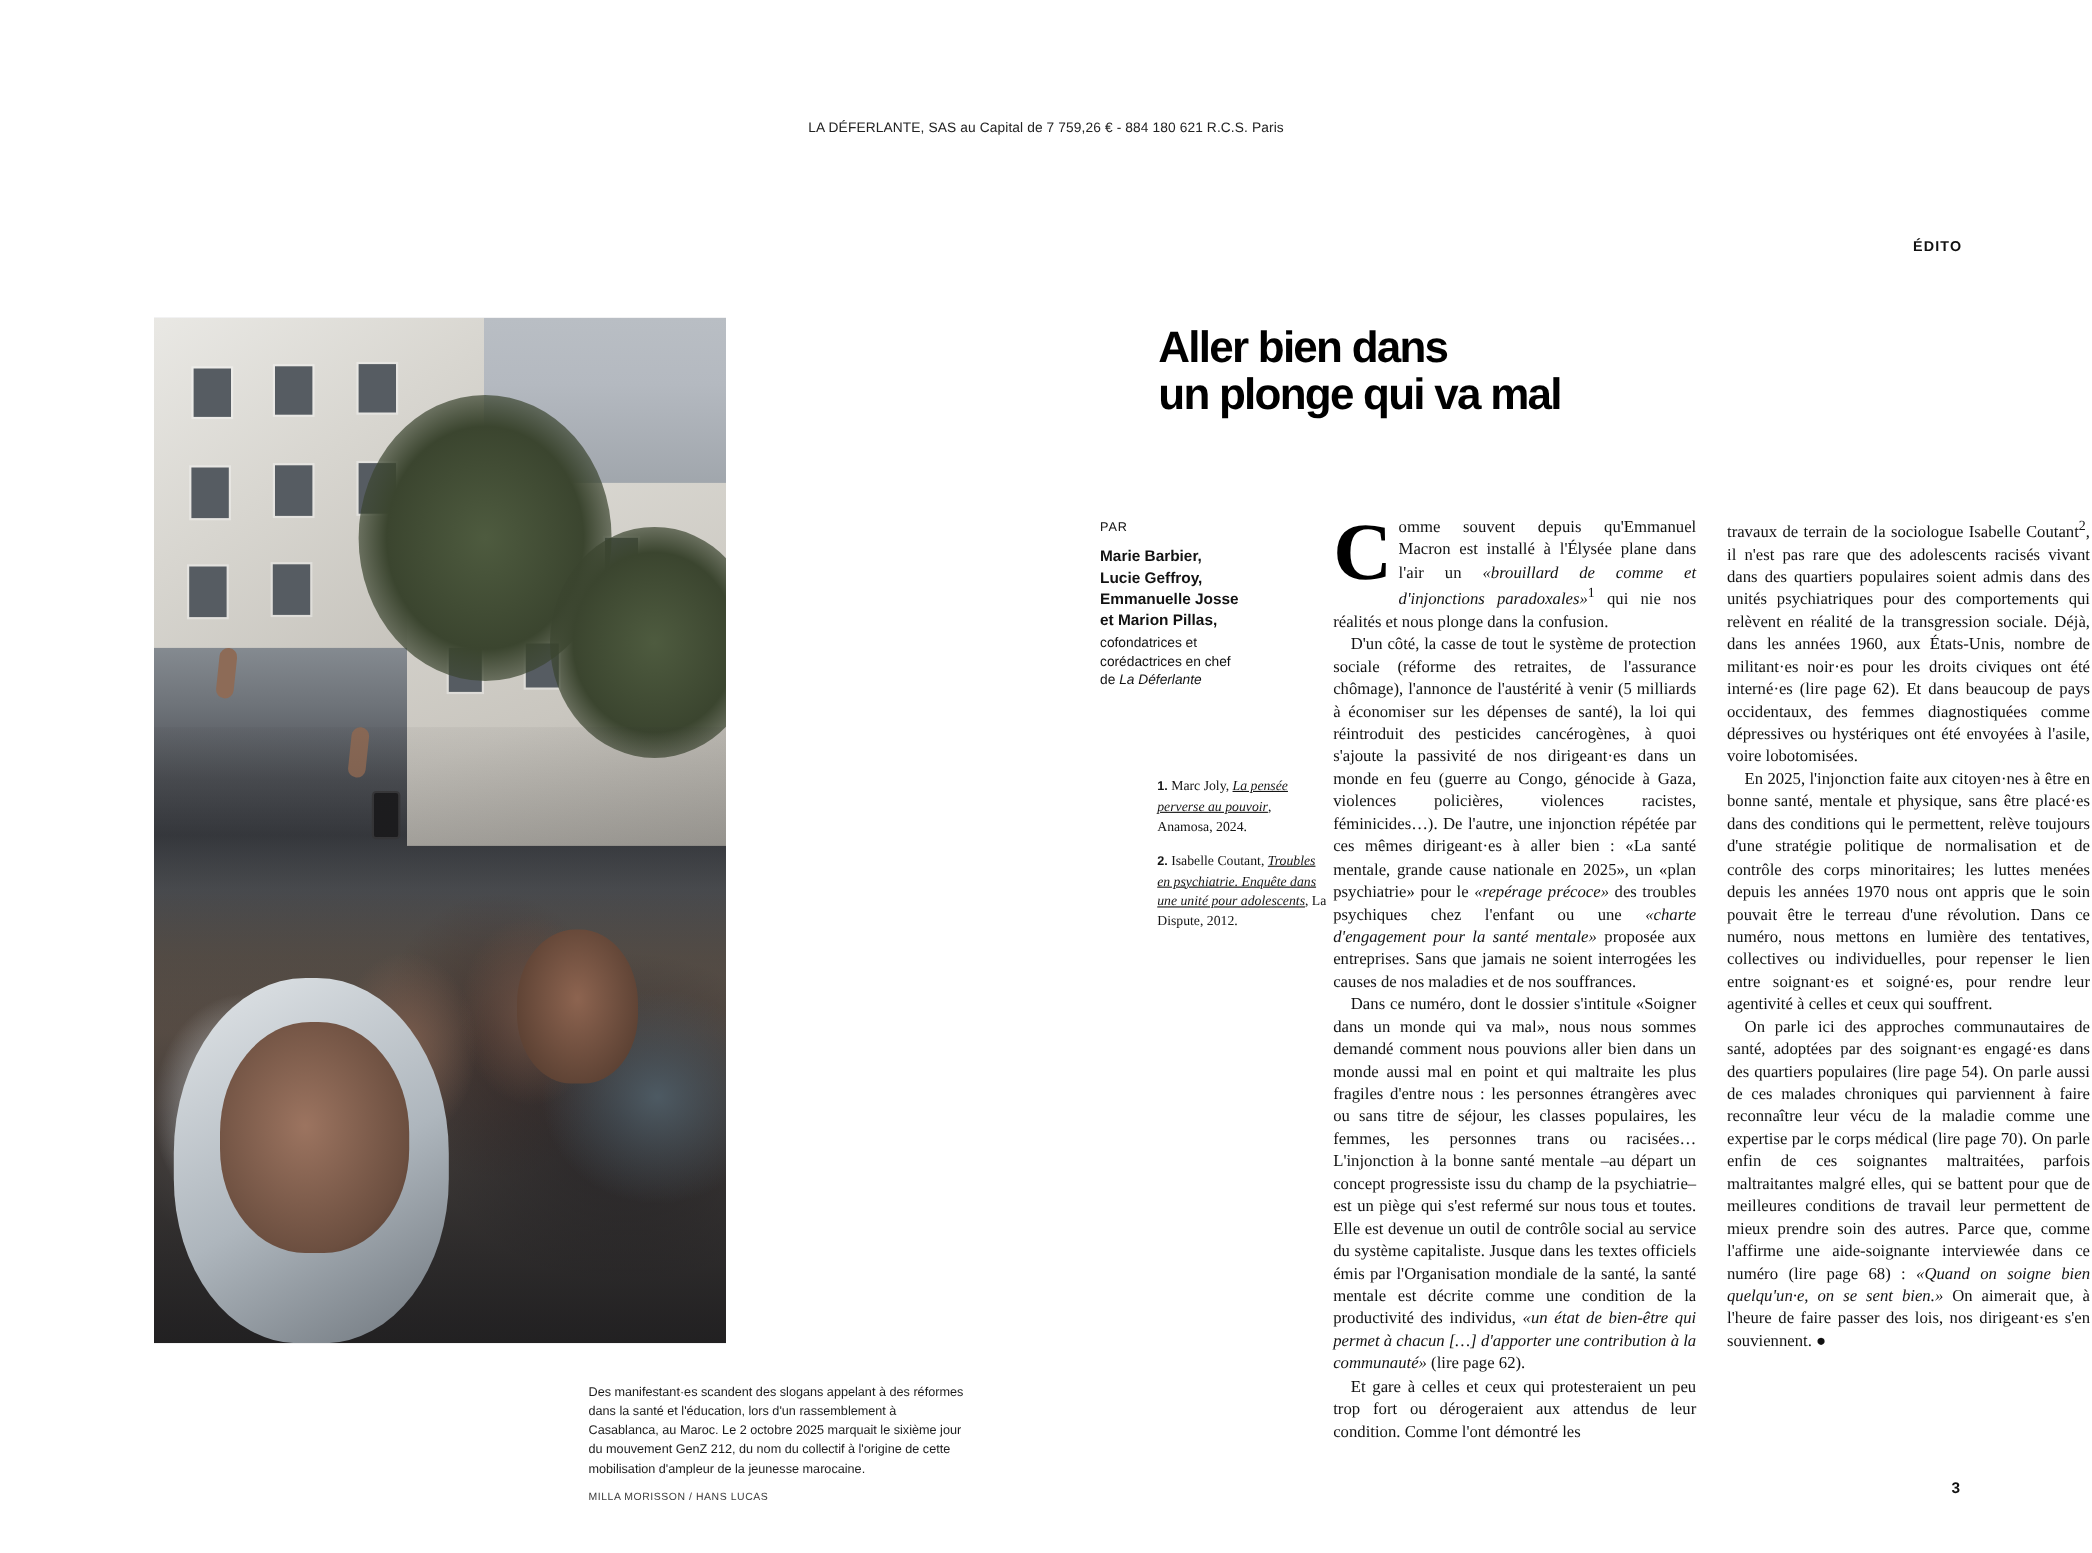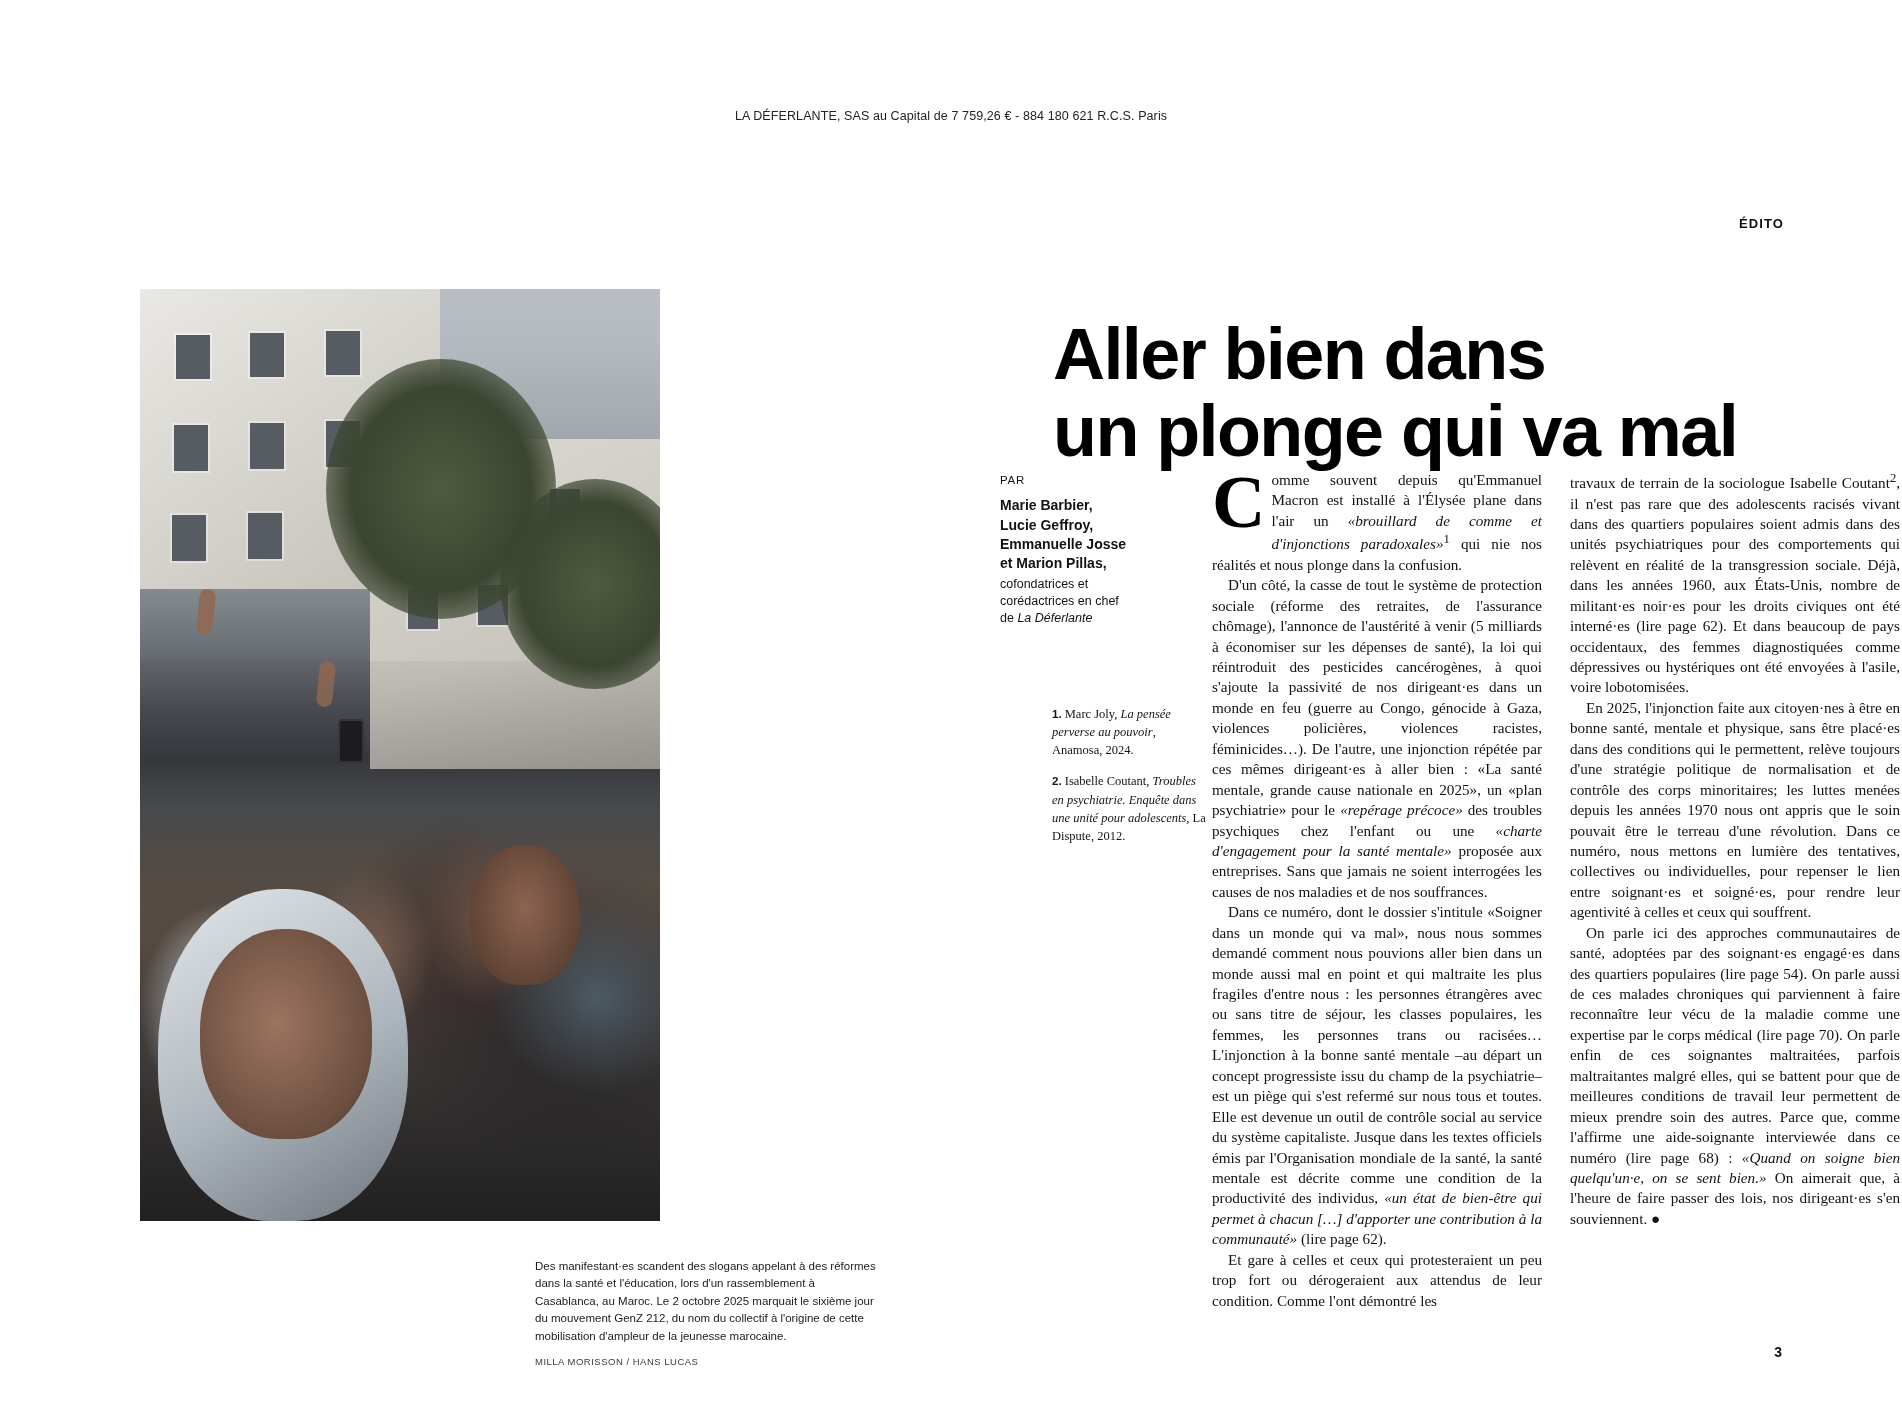--- a/index.html
+++ b/index.html
@@ -139,21 +139,21 @@
   }
 
   
   .headline {
     position: absolute;
     left: 1053px;
     top: 268px;
     width: 850px;
     font-family: "Liberation Sans", sans-serif;
     font-weight: bold;
-    font-size: 72px;
+    font-size: 40px;
     line-height: 1.07;
     letter-spacing: -1.6px;
     color: #000;
   }
 
   
   .byline {
     position: absolute;
     left: 1000px;
     top: 472px;
@@ -188,21 +188,21 @@
     left: 1052px;
     top: 705px;
     width: 155px;
     font-family: "Liberation Serif", serif;
     font-size: 12.5px;
     line-height: 1.45;
     color: #141414;
   }
   .notes .note { margin-bottom: 13px; }
   .notes b { font-family: "Liberation Sans", sans-serif; font-size: 11.5px; }
-  .notes em { font-style: italic; }
+  .notes em { font-style: italic; text-decoration: underline; }
 
   
   .col {
     position: absolute;
     top: 470px;
     width: 330px;
     font-size: 15.2px;
     line-height: 1.345;
     text-align: justify;
     color: #111;

